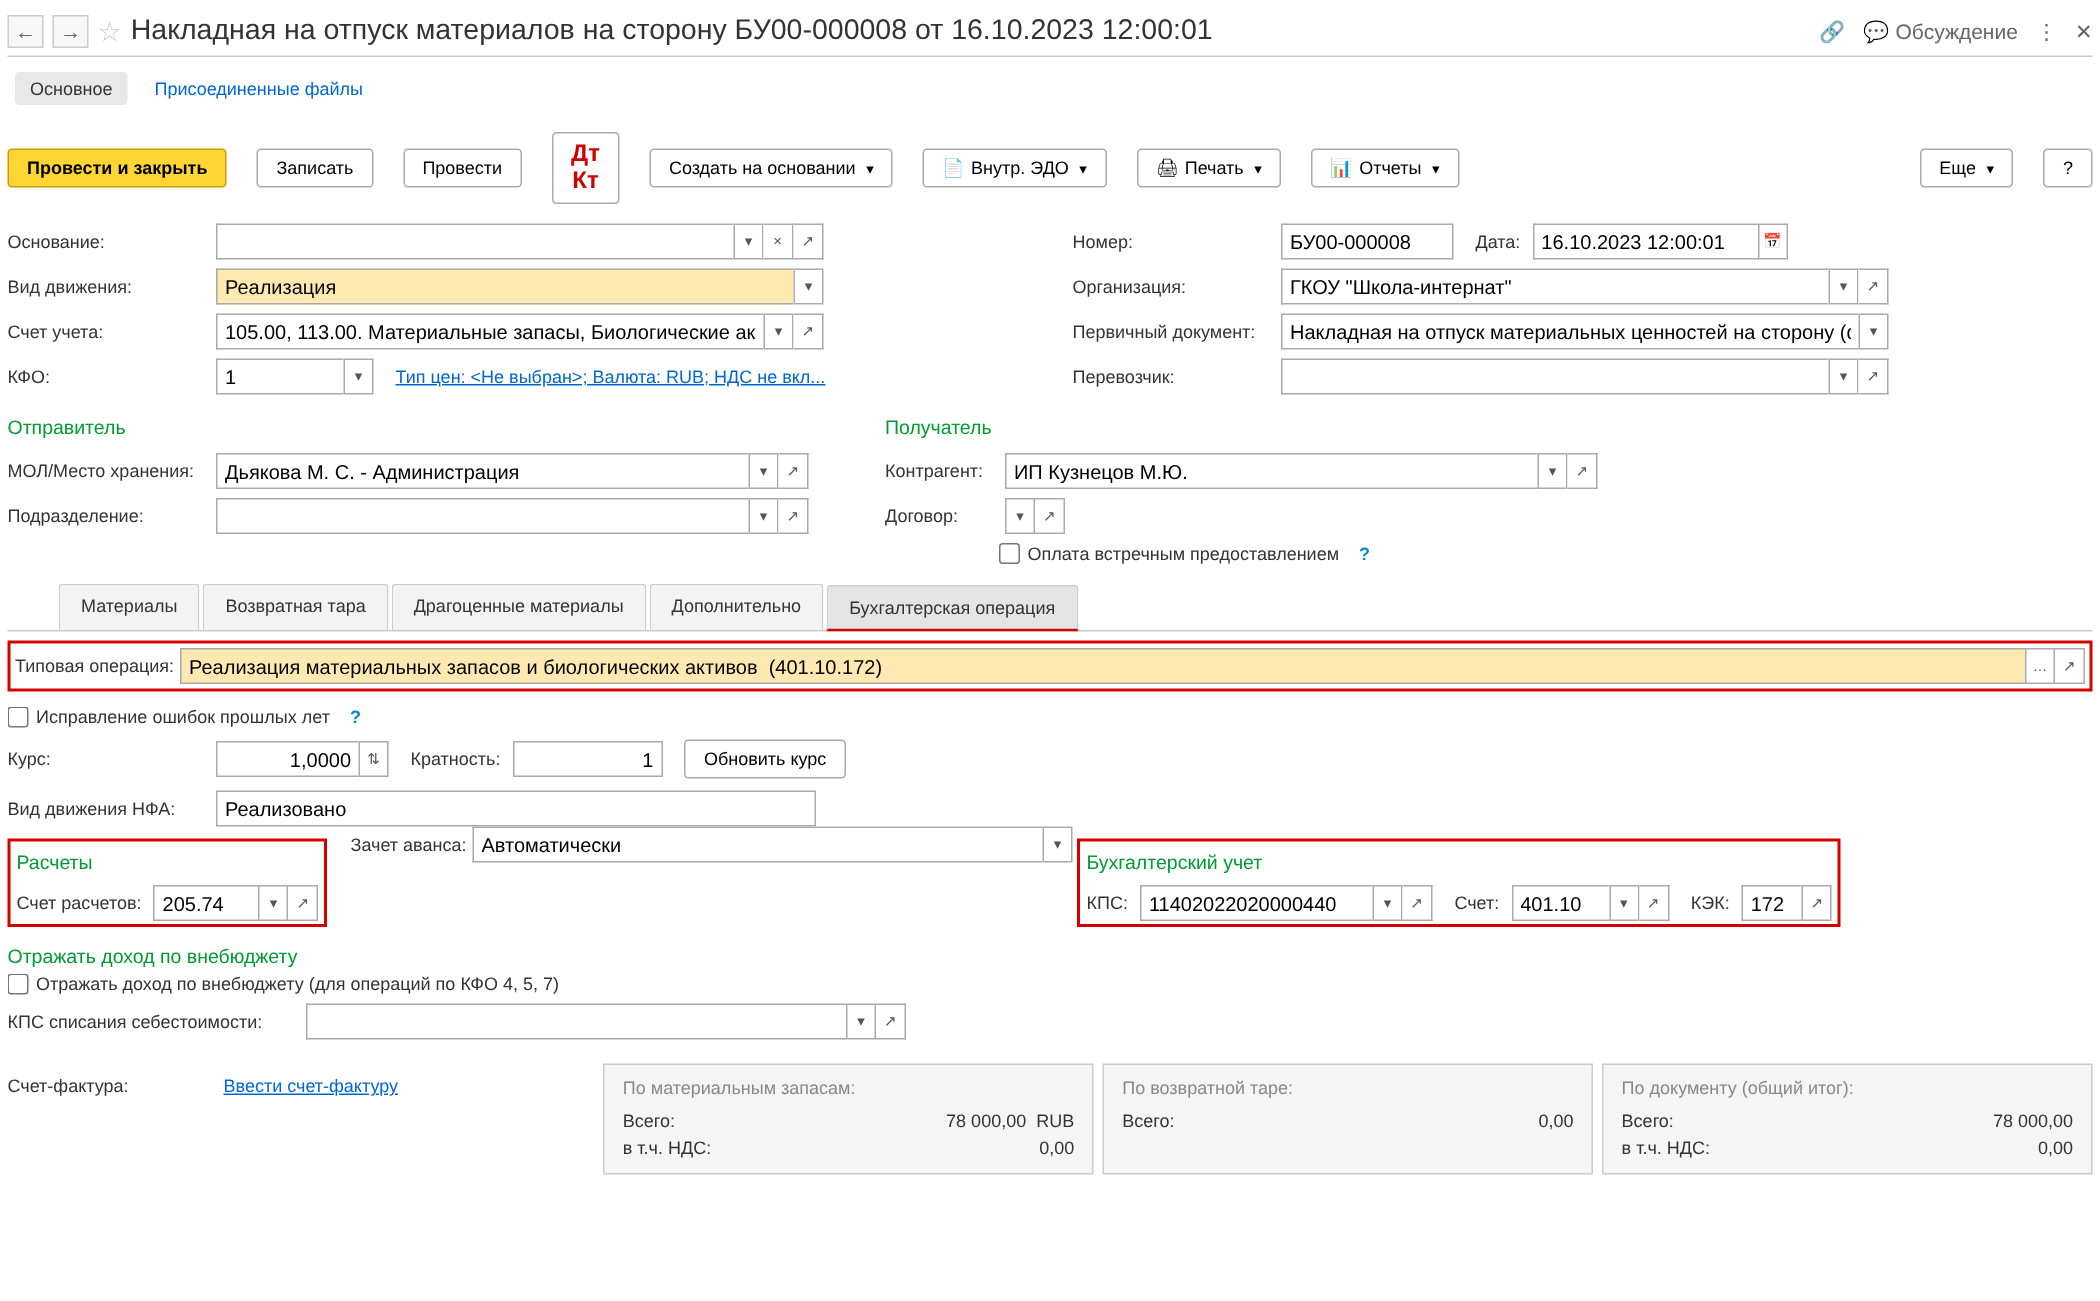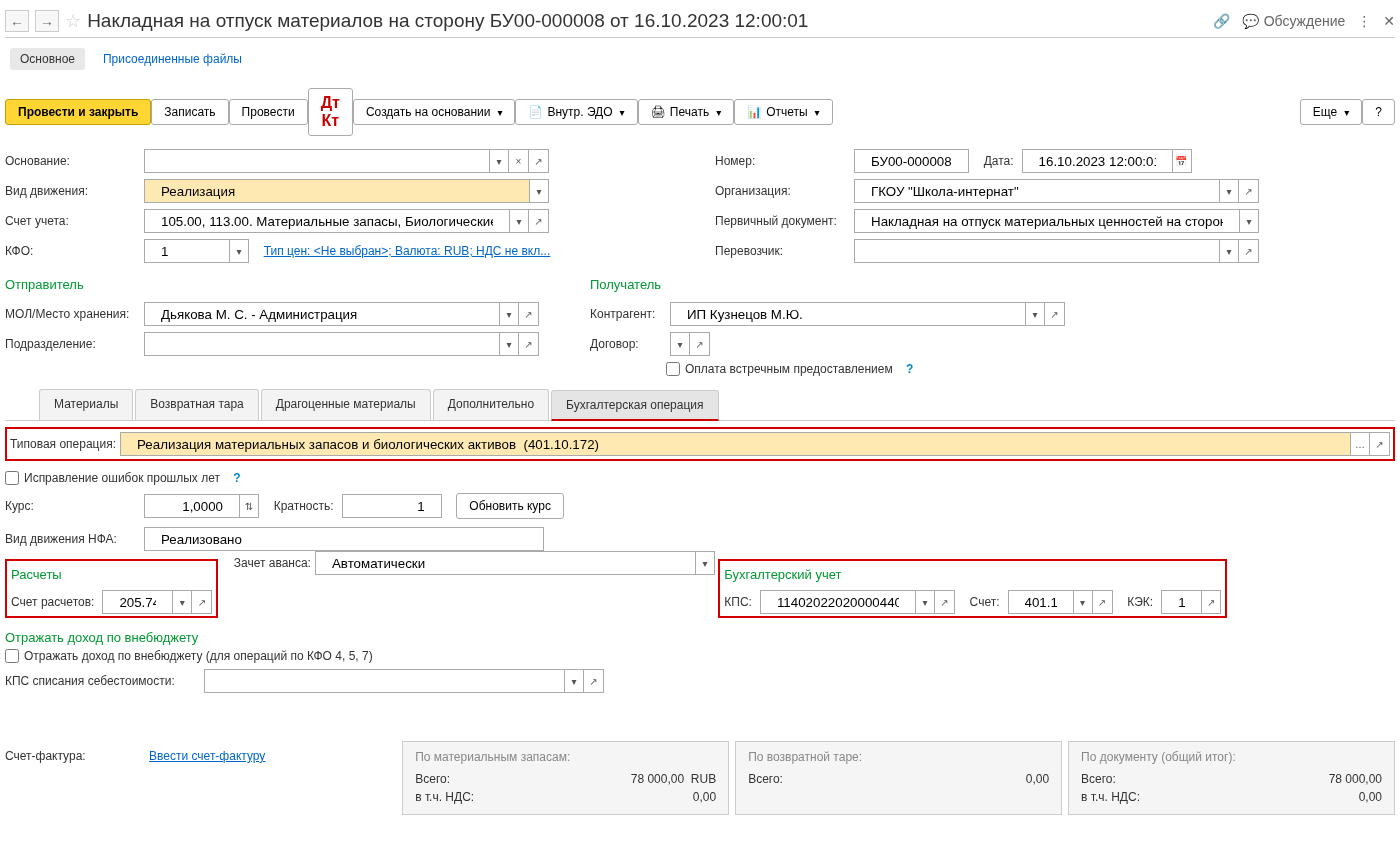--- a/index.html
+++ b/index.html
@@ -6,48 +6,48 @@
 body { font-size: 12px; color: #333; background: #fff; padding: 5px; }
 .header-row { display: flex; align-items: center; gap: 6px; padding: 5px 0; border-bottom: 1px solid #ccc; }
 .nav-btn { width: 24px; height: 22px; border: 1px solid #ccc; background: #f7f7f7; display: flex; align-items: center; justify-content: center; cursor: pointer; font-size: 14px; color: #666; }
 .star { font-size: 18px; color: #ccc; cursor: pointer; }
 .title { font-size: 19px; font-weight: normal; flex: 1; }
 .header-icons { display: flex; gap: 12px; align-items: center; color: #666; }
 .header-icons span { cursor: pointer; font-size: 14px; }
 .nav-tabs { display: flex; gap: 18px; padding: 10px 5px; }
 .nav-tabs a { text-decoration: none; color: #0066cc; padding: 4px 0; }
 .nav-tabs a.active { color: #333; background: #e8e8e8; padding: 4px 10px; border-radius: 3px; }
-.toolbar { display: flex; gap: 0; padding: 8px 0; align-items: center; }
+.toolbar { display: flex; gap: 20px; padding: 8px 0; align-items: center; }
 .btn { padding: 5px 12px; border: 1px solid #aaa; background: #fff; cursor: pointer; border-radius: 3px; font-size: 12px; display: flex; align-items: center; gap: 4px; }
 .btn.primary { background: #ffd633; border-color: #cc9900; font-weight: bold; }
 .btn .caret::after { content: "▾"; margin-left: 3px; font-size: 10px; }
 .spacer { flex: 1; }
 .form-area { display: flex; gap: 30px; padding: 5px 0; }
 .form-col { display: flex; flex-direction: column; gap: 6px; }
 .field-row { display: flex; align-items: center; gap: 4px; }
 .label { width: 135px; }
 .label-sm { width: auto; margin-right: 4px; }
-.input { height: 24px; border: 1px solid #aaa; padding: 0 16px; background: #fff; }
+.input { height: 24px; border: 1px solid #aaa; padding: 0 5px; background: #fff; }
 .input.hl { background: #ffe9b3; }
 .input-group { display: flex; }
 .input-group .input { border-right: none; }
 .igbtn { width: 20px; height: 24px; border: 1px solid #aaa; background: #fff; cursor: pointer; display: flex; align-items: center; justify-content: center; font-size: 10px; color: #555; }
 .igbtn + .igbtn { border-left: none; }
 .link { color: #0066cc; text-decoration: underline; cursor: pointer; }
 .section-title { color: #009933; font-size: 13px; padding: 4px 0; }
 .checkbox-row { display: flex; align-items: center; gap: 5px; }
 .checkbox-row input { width: 14px; height: 14px; }
 .help { color: #0088cc; font-weight: bold; cursor: pointer; }
 .tabs2 { display: flex; border-bottom: 1px solid #ccc; margin-top: 8px; padding-left: 34px; }
 .tab2 { padding: 7px 14px; border: 1px solid #ccc; border-bottom: none; background: #f3f3f3; cursor: pointer; margin-right: 2px; border-radius: 3px 3px 0 0; }
 .tab2.active { background: #e5e5e5; border-bottom: 2px solid #cc0000; position: relative; top: 1px; }
 .red-box { border: 2px solid #d40000; padding: 3px; margin: 6px 0; display: flex; align-items: center; gap: 4px; }
 .red-box-inline { border: 2px solid #d40000; padding: 2px 4px; display: inline-flex; align-items: center; gap: 4px; }
 .footer { display: flex; gap: 6px; margin-top: 10px; }
-.footer-box { border: 1px solid #ccc; background: #f5f5f5; padding: 8px 12px; flex: 1; margin-top: 32px; }
+.footer-box { border: 1px solid #ccc; background: #f5f5f5; padding: 8px 12px; flex: 1; }
 .footer-box .ft-title { color: #888; margin-bottom: 6px; }
 .footer-row { display: flex; justify-content: space-between; padding: 2px 0; }
 .footer-left { flex: 1.3; background: transparent; border: none; padding: 8px 0; }
 </style>
 </head>
 <body>
 
 <div class="header-row">
   <div class="nav-btn">←</div>
   <div class="nav-btn">→</div>

